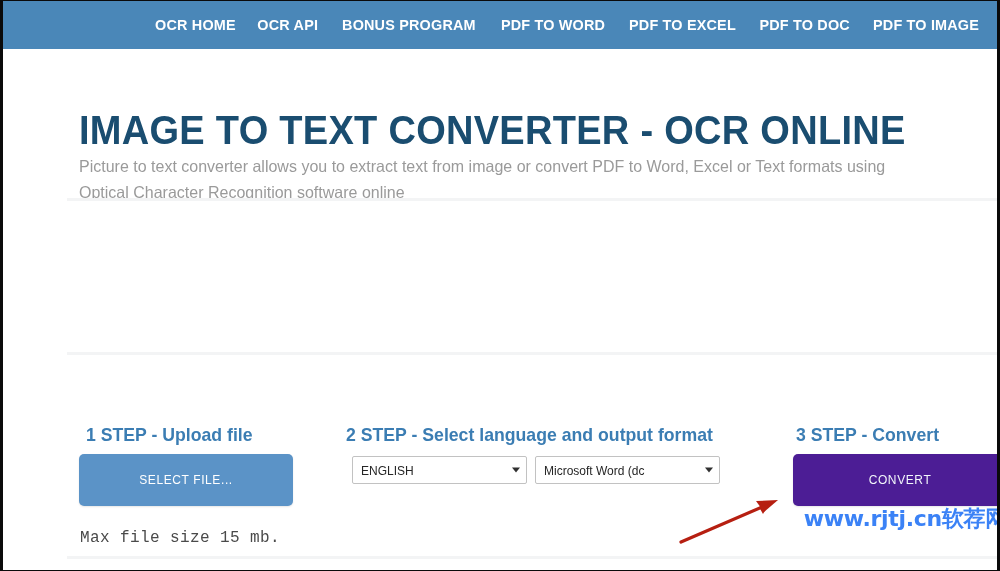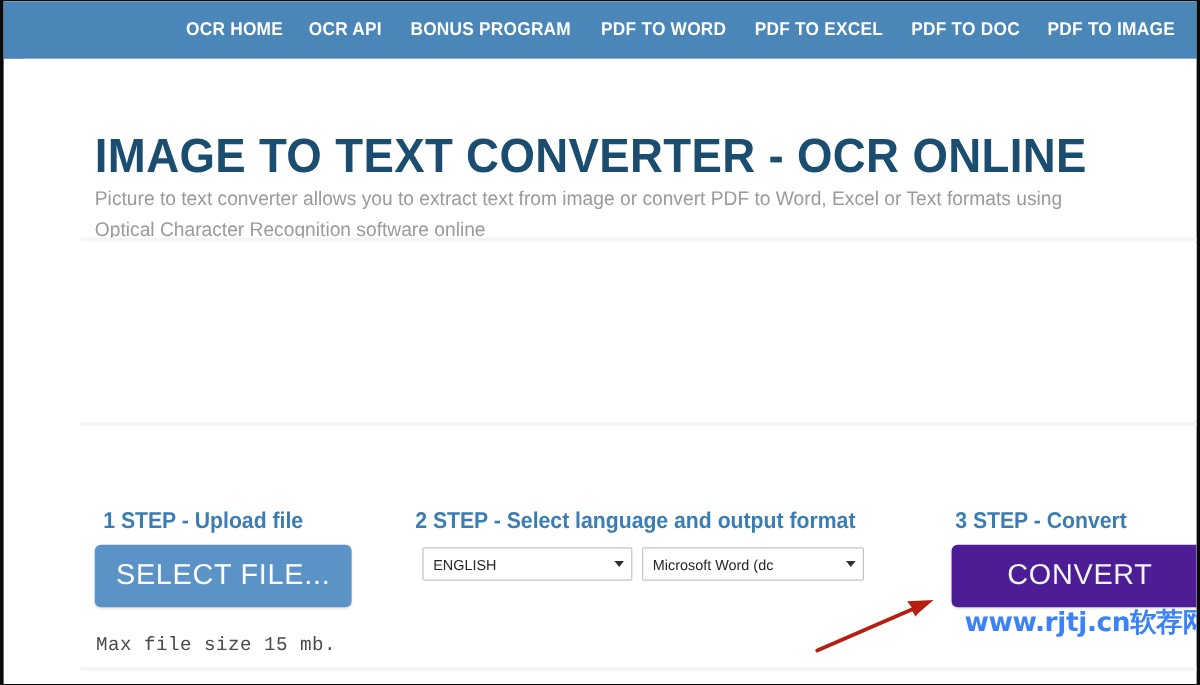--- a/index.html
+++ b/index.html
@@ -132,21 +132,21 @@
   .step1-heading { left: 65px; top: 65px; }
   .step2-heading { left: 325px; top: 65px; }
   .step3-heading { left: 775px; top: 65px; }
 
   .btn {
     position: absolute;
     border: none;
     border-radius: 5px;
     color: #ffffff;
     font-family: "Liberation Sans", sans-serif;
-    font-size: 24px;
+    font-size: 12px;
     letter-spacing: 0.6px;
     text-align: center;
     cursor: pointer;
     box-shadow: 0 1px 2px rgba(0,0,0,0.10);
   }
   .btn-select {
     left: 58px;
     top: 95px;
     width: 214px;
     height: 52px;

